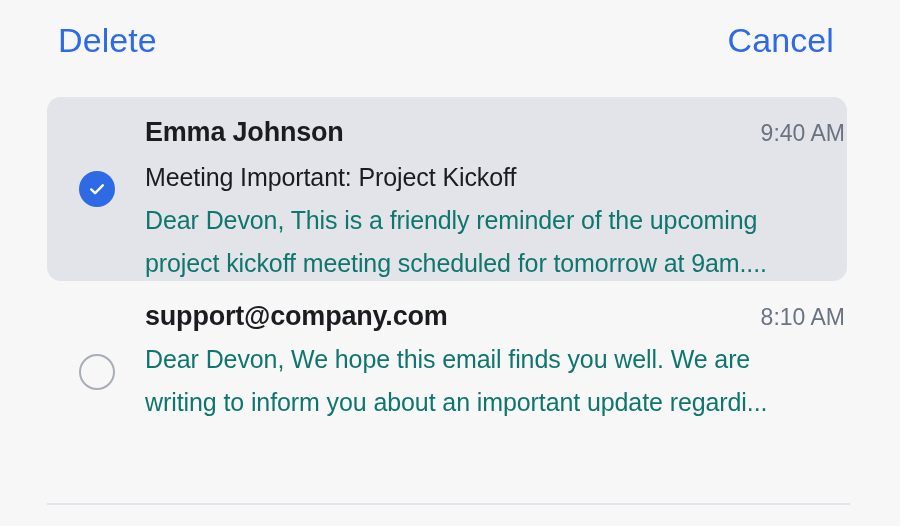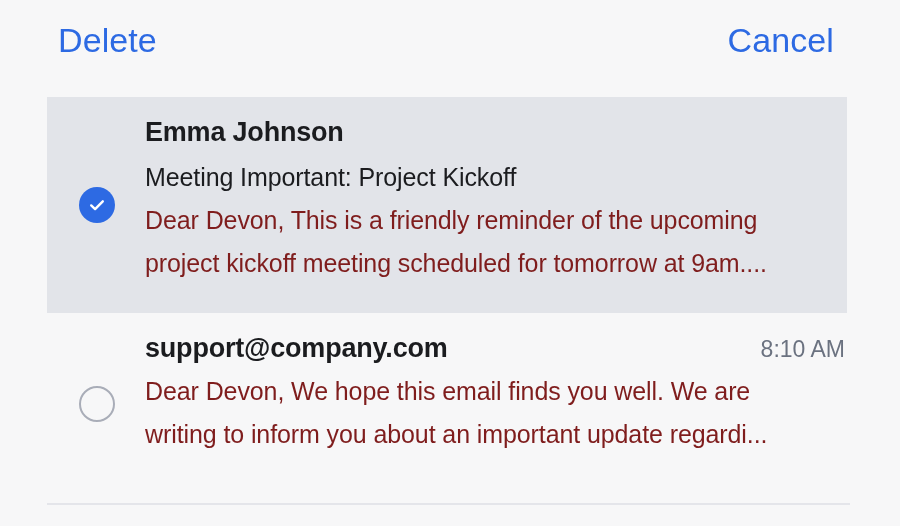--- a/index.html
+++ b/index.html
@@ -66,21 +66,21 @@
     display: flex;
     align-items: flex-start;
     background: transparent;
     cursor: pointer;
   }
 
   .row.selected {
     background: #e2e4e9;
   }
 
-  .row-1 { height: 216px; }
+  .row-1 { height: 184px; border-radius: 14px; }
   .row-2 { height: 182px; }
 
   
   .check-cell {
     flex: 0 0 98px;
     height: 100%;
     display: flex;
     align-items: center;
     justify-content: center;
     padding-left: 2px;
@@ -154,21 +154,21 @@
     letter-spacing: -0.1px;
     white-space: nowrap;
     overflow: hidden;
     text-overflow: ellipsis;
   }
 
   .preview {
     font-size: 25px;
     line-height: 43px;
     font-weight: 400;
-    color: #7f1d1d;
+    color: #0f766e;
     margin-top: 5px;
     letter-spacing: -0.1px;
     max-width: 680px;
   }
 
   
   .divider {
     position: absolute;
     left: 47px;
     top: 503px;
@@ -193,20 +193,21 @@
       <div class="check-cell">
         <span class="checkbox checked">
           <svg width="20" height="20" viewBox="0 0 20 20" aria-hidden="true">
             <path d="M4.2 10.4 L8.1 14.1 L15.8 6.3" fill="none" stroke="#ffffff" stroke-width="2.4" stroke-linecap="round" stroke-linejoin="round"></path>
           </svg>
         </span>
       </div>
       <div class="msg">
         <div class="msg-head">
           <div class="sender">Emma Johnson</div>
+          <div class="time">9:40 AM</div>
         </div>
         <div class="subject">Meeting Important: Project Kickoff</div>
         <div class="preview">Dear Devon, This is a friendly reminder of the upcoming project kickoff meeting scheduled for tomorrow at 9am....</div>
       </div>
     </div>
 
     <div class="row row-2">
       <div class="check-cell">
         <span class="checkbox unchecked"></span>
       </div>

